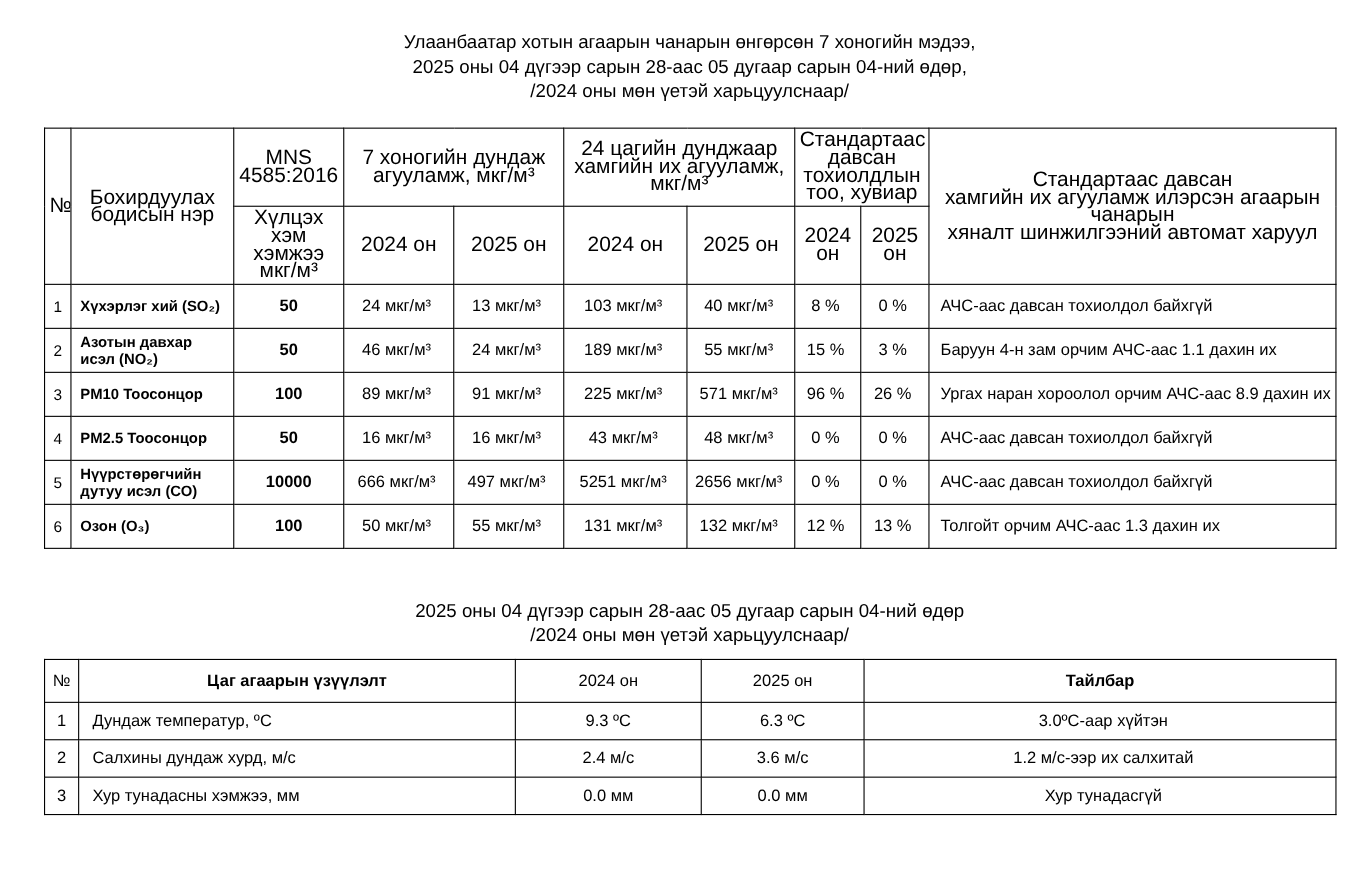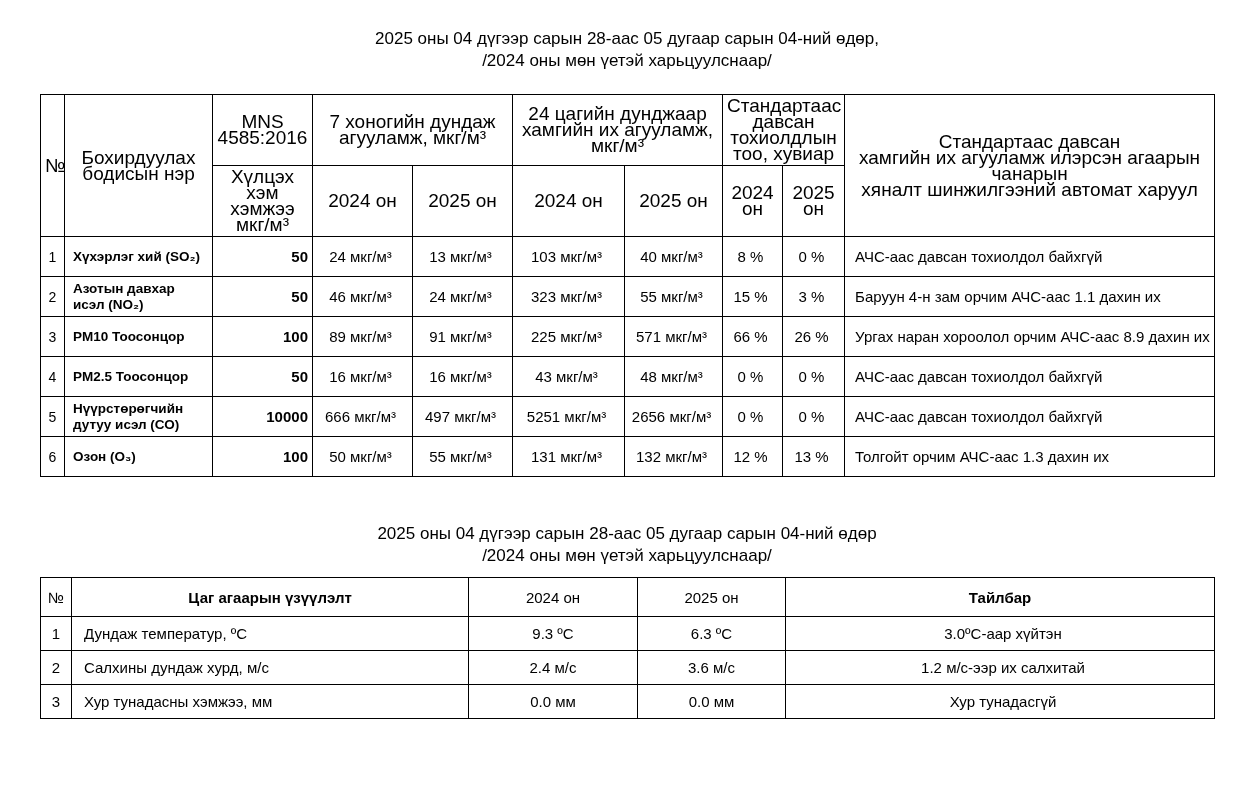--- a/index.html
+++ b/index.html
@@ -45,21 +45,21 @@
     font-weight: normal;
     font-size: 19px;
     line-height: 16px;
     text-align: center;
   }
   .t1 tr.hr1 { height: 64px; }
   .t1 tr.hr2 { height: 50px; }
   .t1 tbody tr { height: 40px; }
   .t1 td.cell-no   { text-align: center; font-size: 14px; }
   .t1 td.cell-name { text-align: left; font-weight: bold; font-size: 13.5px; line-height: 16px; padding-left: 8px; }
-  .t1 td.cell-limit{ text-align: right; font-weight: bold; font-size: 15px; }
+  .t1 td.cell-limit{ text-align: center; font-weight: bold; font-size: 15px; }
   .t1 td.cell-val  { text-align: center; font-size: 15px; padding-right: 8px; }
   .t1 td.cell-station { text-align: left; font-size: 15px; line-height: 19px; padding-left: 10px; }
   .t1 th.station-h { white-space: pre-line; }
   
   .t2 th, .t2 td {
     border: 1.5px solid #000;
     vertical-align: middle;
     padding: 4px 6px;
     overflow: hidden;
   }
@@ -71,20 +71,21 @@
   .t2 td.cell-ind { text-align: left; padding-left: 12px; }
   .t2 td.cell-val { text-align: center; }
   .t2 td.cell-note { text-align: center; padding-left: 12px; }
 </style>
 </head>
 <body>
 
 <div class="page">
 
   <div class="doc-title">
+    <div>Улаанбаатар хотын агаарын чанарын өнгөрсөн 7 хоногийн мэдээ,</div>
     <div>2025 оны 04 дүгээр сарын 28-аас 05 дугаар сарын 04-ний өдөр,</div>
     <div>/2024 оны мөн үетэй харьцуулснаар/</div>
   </div>
 
   <table class="t1">
     <colgroup>
       <col style="width:24px">
         <col style="width:148px">
         <col style="width:100px">
       <col style="width:100px">
@@ -129,35 +130,35 @@
         <td class="cell-val">8 %</td>
         <td class="cell-val">0 %</td>
         <td class="cell-station">АЧС-аас давсан тохиолдол байхгүй</td>
       </tr>
       <tr>
         <td class="cell-no">2</td>
         <td class="cell-name">Азотын давхар исэл (NO₂)</td>
         <td class="cell-limit">50</td>
         <td class="cell-val">46 мкг/м³</td>
         <td class="cell-val">24 мкг/м³</td>
-        <td class="cell-val">323 мкг/м³</td>
+        <td class="cell-val">189 мкг/м³</td>
         <td class="cell-val">55 мкг/м³</td>
         <td class="cell-val">15 %</td>
         <td class="cell-val">3 %</td>
         <td class="cell-station">Баруун 4-н зам орчим АЧС-аас 1.1 дахин их</td>
       </tr>
       <tr>
         <td class="cell-no">3</td>
         <td class="cell-name">PM10 Тоосонцор</td>
         <td class="cell-limit">100</td>
         <td class="cell-val">89 мкг/м³</td>
         <td class="cell-val">91 мкг/м³</td>
         <td class="cell-val">225 мкг/м³</td>
         <td class="cell-val">571 мкг/м³</td>
-        <td class="cell-val">66 %</td>
+        <td class="cell-val">96 %</td>
         <td class="cell-val">26 %</td>
         <td class="cell-station">Ургах наран хороолол орчим АЧС-аас 8.9 дахин их</td>
       </tr>
       <tr>
         <td class="cell-no">4</td>
         <td class="cell-name">PM2.5 Тоосонцор</td>
         <td class="cell-limit">50</td>
         <td class="cell-val">16 мкг/м³</td>
         <td class="cell-val">16 мкг/м³</td>
         <td class="cell-val">43 мкг/м³</td>

